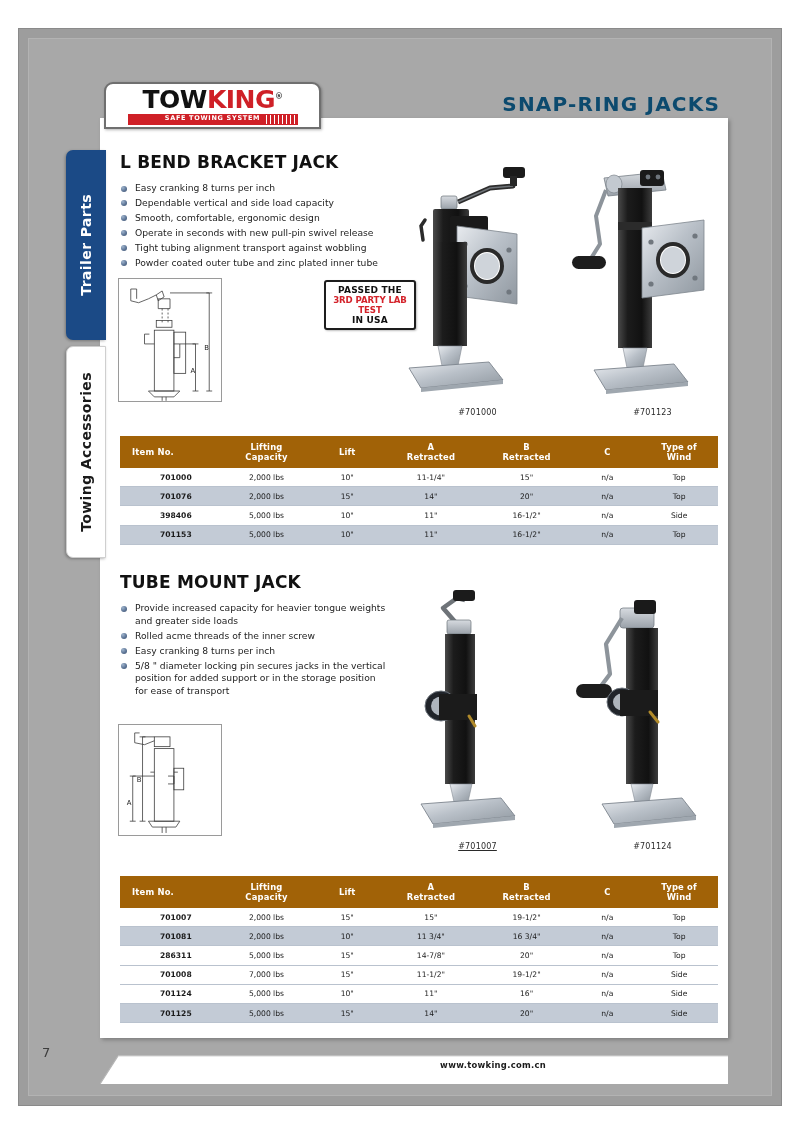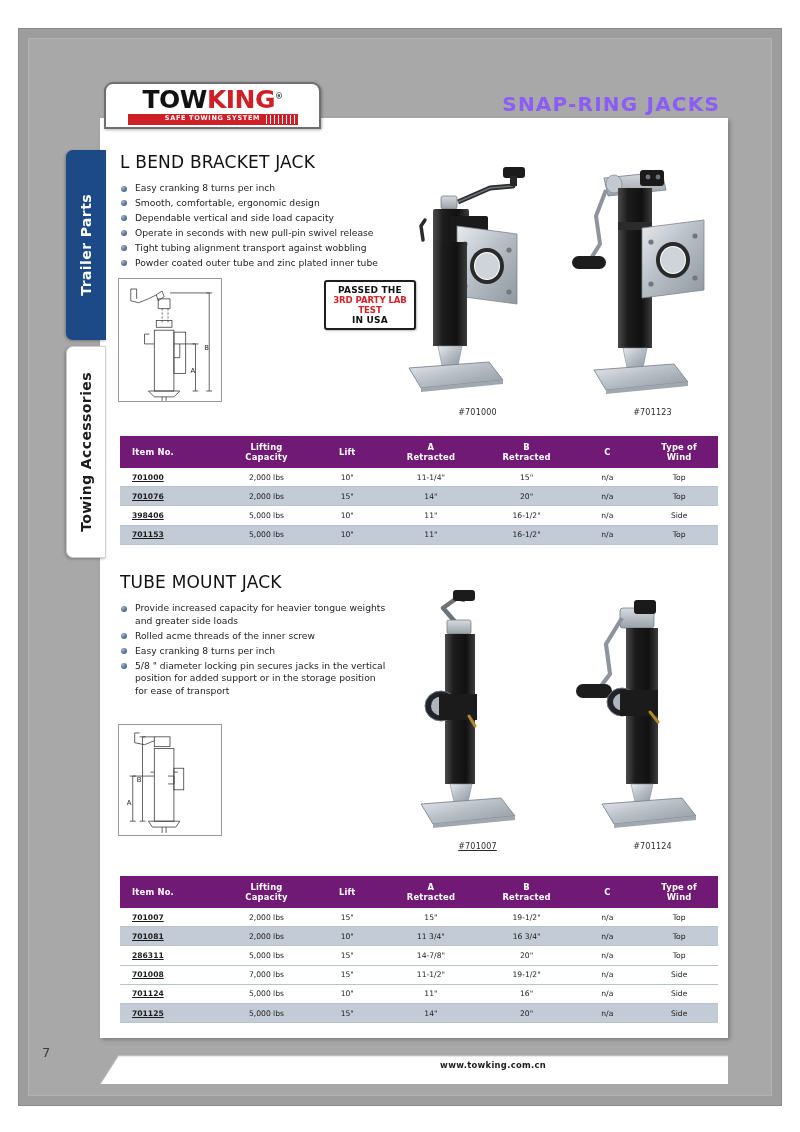--- a/index.html
+++ b/index.html
@@ -84,21 +84,21 @@
   }
   
   .header-title {
     position: absolute;
     left: 440px; top: 92px;
     width: 280px;
     text-align: right;
     font-size: 20px;
     font-weight: bold;
     letter-spacing: 1.2px;
-    color: #8b5cf6;
+    color: #0c4a6e;
     font-family: "DejaVu Sans", sans-serif;
   }
   
   .side-tab {
     position: absolute;
     left: 66px;
     width: 40px;
     border-radius: 7px 0 0 7px;
     display: flex;
     align-items: center;
@@ -116,21 +116,21 @@
   }
   .side-tab.active { background: #1b4a86; top: 150px; height: 190px; }
   .side-tab.active span { color: #ffffff; }
   .side-tab.inactive { background: #ffffff; top: 346px; height: 212px; border: 1px solid #cfcfcf; }
   .side-tab.inactive span { color: #1a1a1a; }
 
   
   .section { position: absolute; left: 0; right: 0; }
   .section-title {
     font-size: 17px;
-    font-weight: normal;
+    font-weight: bold;
     color: #111111;
     letter-spacing: 0.2px;
     font-family: "DejaVu Sans", sans-serif;
   }
   ul.bullets { list-style: none; margin-top: 10px; }
   ul.bullets li {
     position: relative;
     padding-left: 15px;
     font-size: 9.2px;
     line-height: 12.6px;
@@ -179,42 +179,41 @@
     font-family: "DejaVu Sans", sans-serif;
     letter-spacing: 0.2px;
   }
   
   table.spec {
     border-collapse: collapse;
     width: 100%;
     font-family: "DejaVu Sans", sans-serif;
   }
   table.spec thead th {
-    background: #701a75;
+    background: #a16207;
     color: #ffffff;
     font-size: 8.4px;
     font-weight: bold;
     padding: 6px 16px;
     line-height: 10px;
     text-align: center;
     letter-spacing: 0.2px;
   }
   table.spec thead th.left { text-align: left; padding-left: 12px; }
   table.spec tbody td {
     font-size: 7.6px;
     color: #1b1b1b;
     text-align: center;
     padding: 4.6px 2px;
     border-bottom: 1px solid #b9c2ce;
   }
   table.spec tbody td.item {
     font-weight: bold;
-    text-align: left;
+    text-align: center;
     padding-left: 12px;
-    text-decoration: underline;
   }
   table.spec tbody tr.alt td { background: #c3cbd6; }
   table.spec tbody tr.plain td { background: #ffffff; }
   
   .footer-url {
     position: absolute;
     right: 104px; bottom: 62px;
     font-size: 8.4px;
     font-weight: bold;
     color: #1a1a1a;
@@ -262,22 +261,22 @@
   <div class="side-tab inactive">
     <span>Towing Accessories</span>
   </div>
 
   <div class="section" style="left:120px; top:152px; width:600px;">
 
     <div class="section-title">L BEND BRACKET JACK</div>
 
     <ul class="bullets" style="width:300px;">
       <li>Easy cranking 8 turns per inch</li>
+      <li>Dependable vertical and side load capacity</li>
       <li>Smooth, comfortable, ergonomic design</li>
-      <li>Dependable vertical and side load capacity</li>
       <li>Operate in seconds with new pull-pin swivel release</li>
       <li>Tight tubing alignment transport against wobbling</li>
       <li>Powder coated outer tube and zinc plated inner tube</li>
     </ul>
 
     <div class="drawing-box" style="position:absolute; left:-2px; top:126px; width:104px; height:124px;">
       <svg viewBox="0 0 104 124">
         <g fill="none" stroke="#3a3a3a" stroke-width="0.8">
 
           <path d="M12 10 L12 22 L20 24 L30 20 L38 16"></path>

